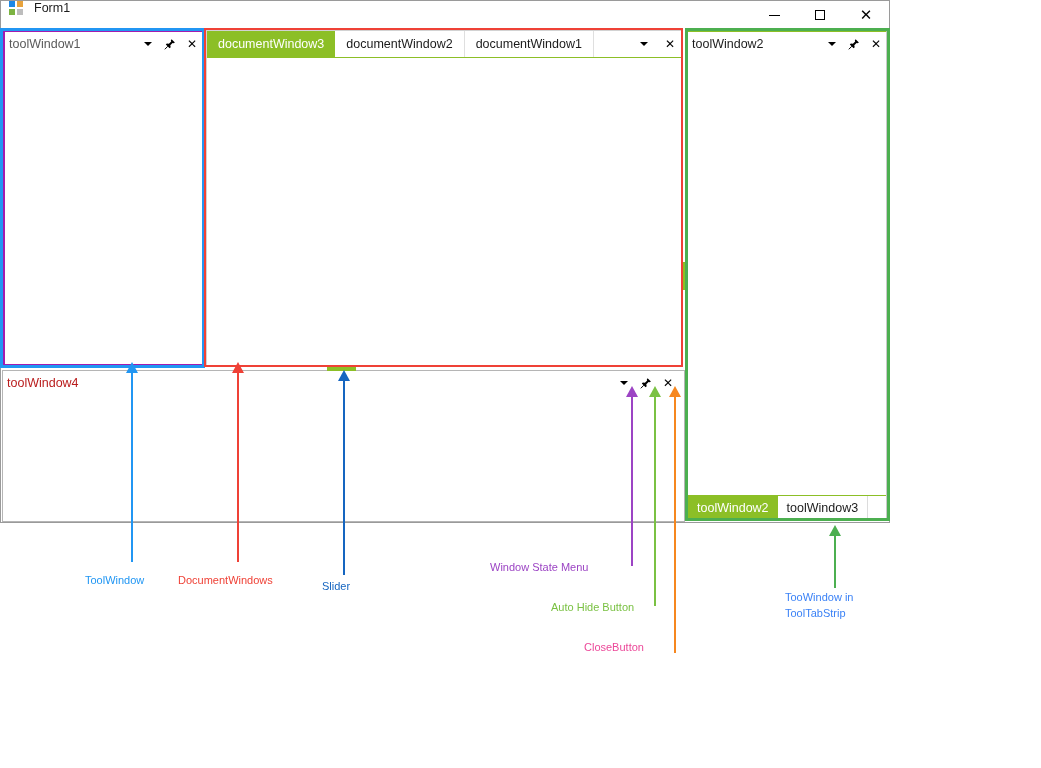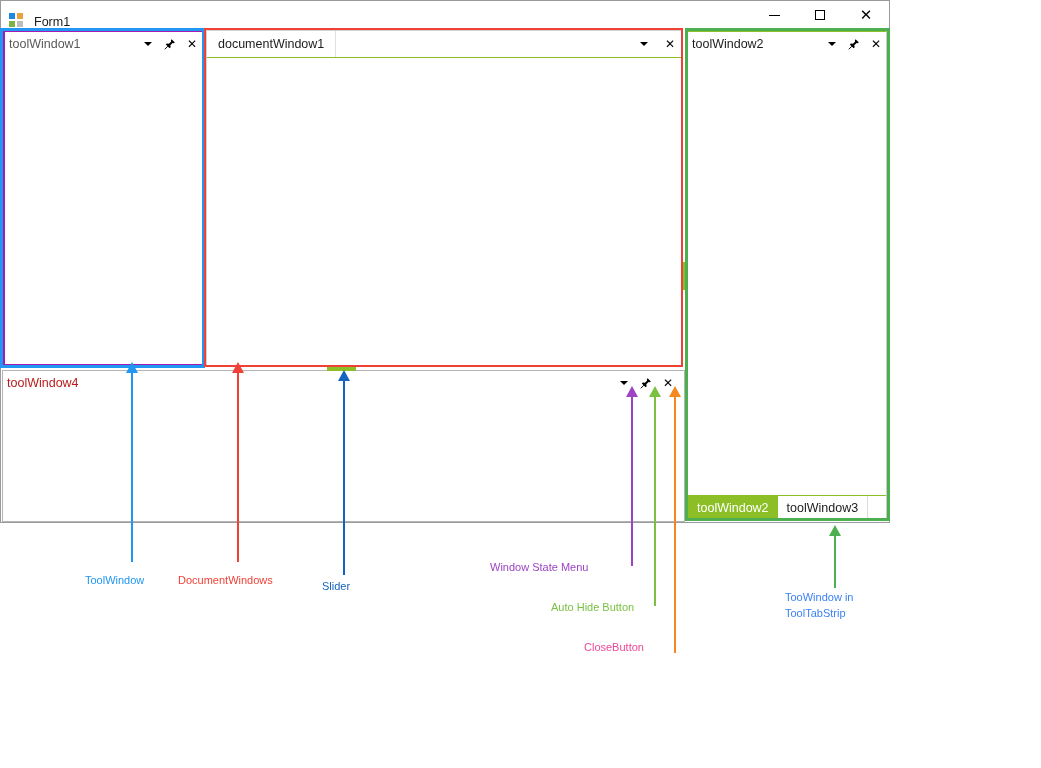--- a/index.html
+++ b/index.html
@@ -28,21 +28,21 @@
     background: #ffffff;
   }
 
   .titlebar {
     position: absolute;
     left: 0; top: 0;
     right: 0;
     height: 28px;
     background: #ffffff;
     display: flex;
-    align-items: flex-end;
+    align-items: flex-start;
   }
   .title-icon {
     width: 16px; height: 16px;
     margin-left: 8px;
     position: relative;
     flex: none;
   }
   .title-icon .q {
     position: absolute;
     width: 6px; height: 6px;
@@ -287,20 +287,22 @@
           </div>
           <div class="cap-btn">
               <span class="x-glyph">✕</span>
             </div>
         </div>
       </div>
     </div>
 
     <div class="panel" id="docRegion">
       <div class="doc-tabstrip">
+        <div class="doc-tab active">documentWindow3</div>
+        <div class="doc-tab">documentWindow2</div>
         <div class="doc-tab">documentWindow1</div>
         <div class="doc-strip-buttons">
           <div class="cap-btn">
               <i class="caret-dn"></i>
             </div>
           <div class="cap-btn">
               <span class="x-glyph">✕</span>
             </div>
         </div>
       </div>

